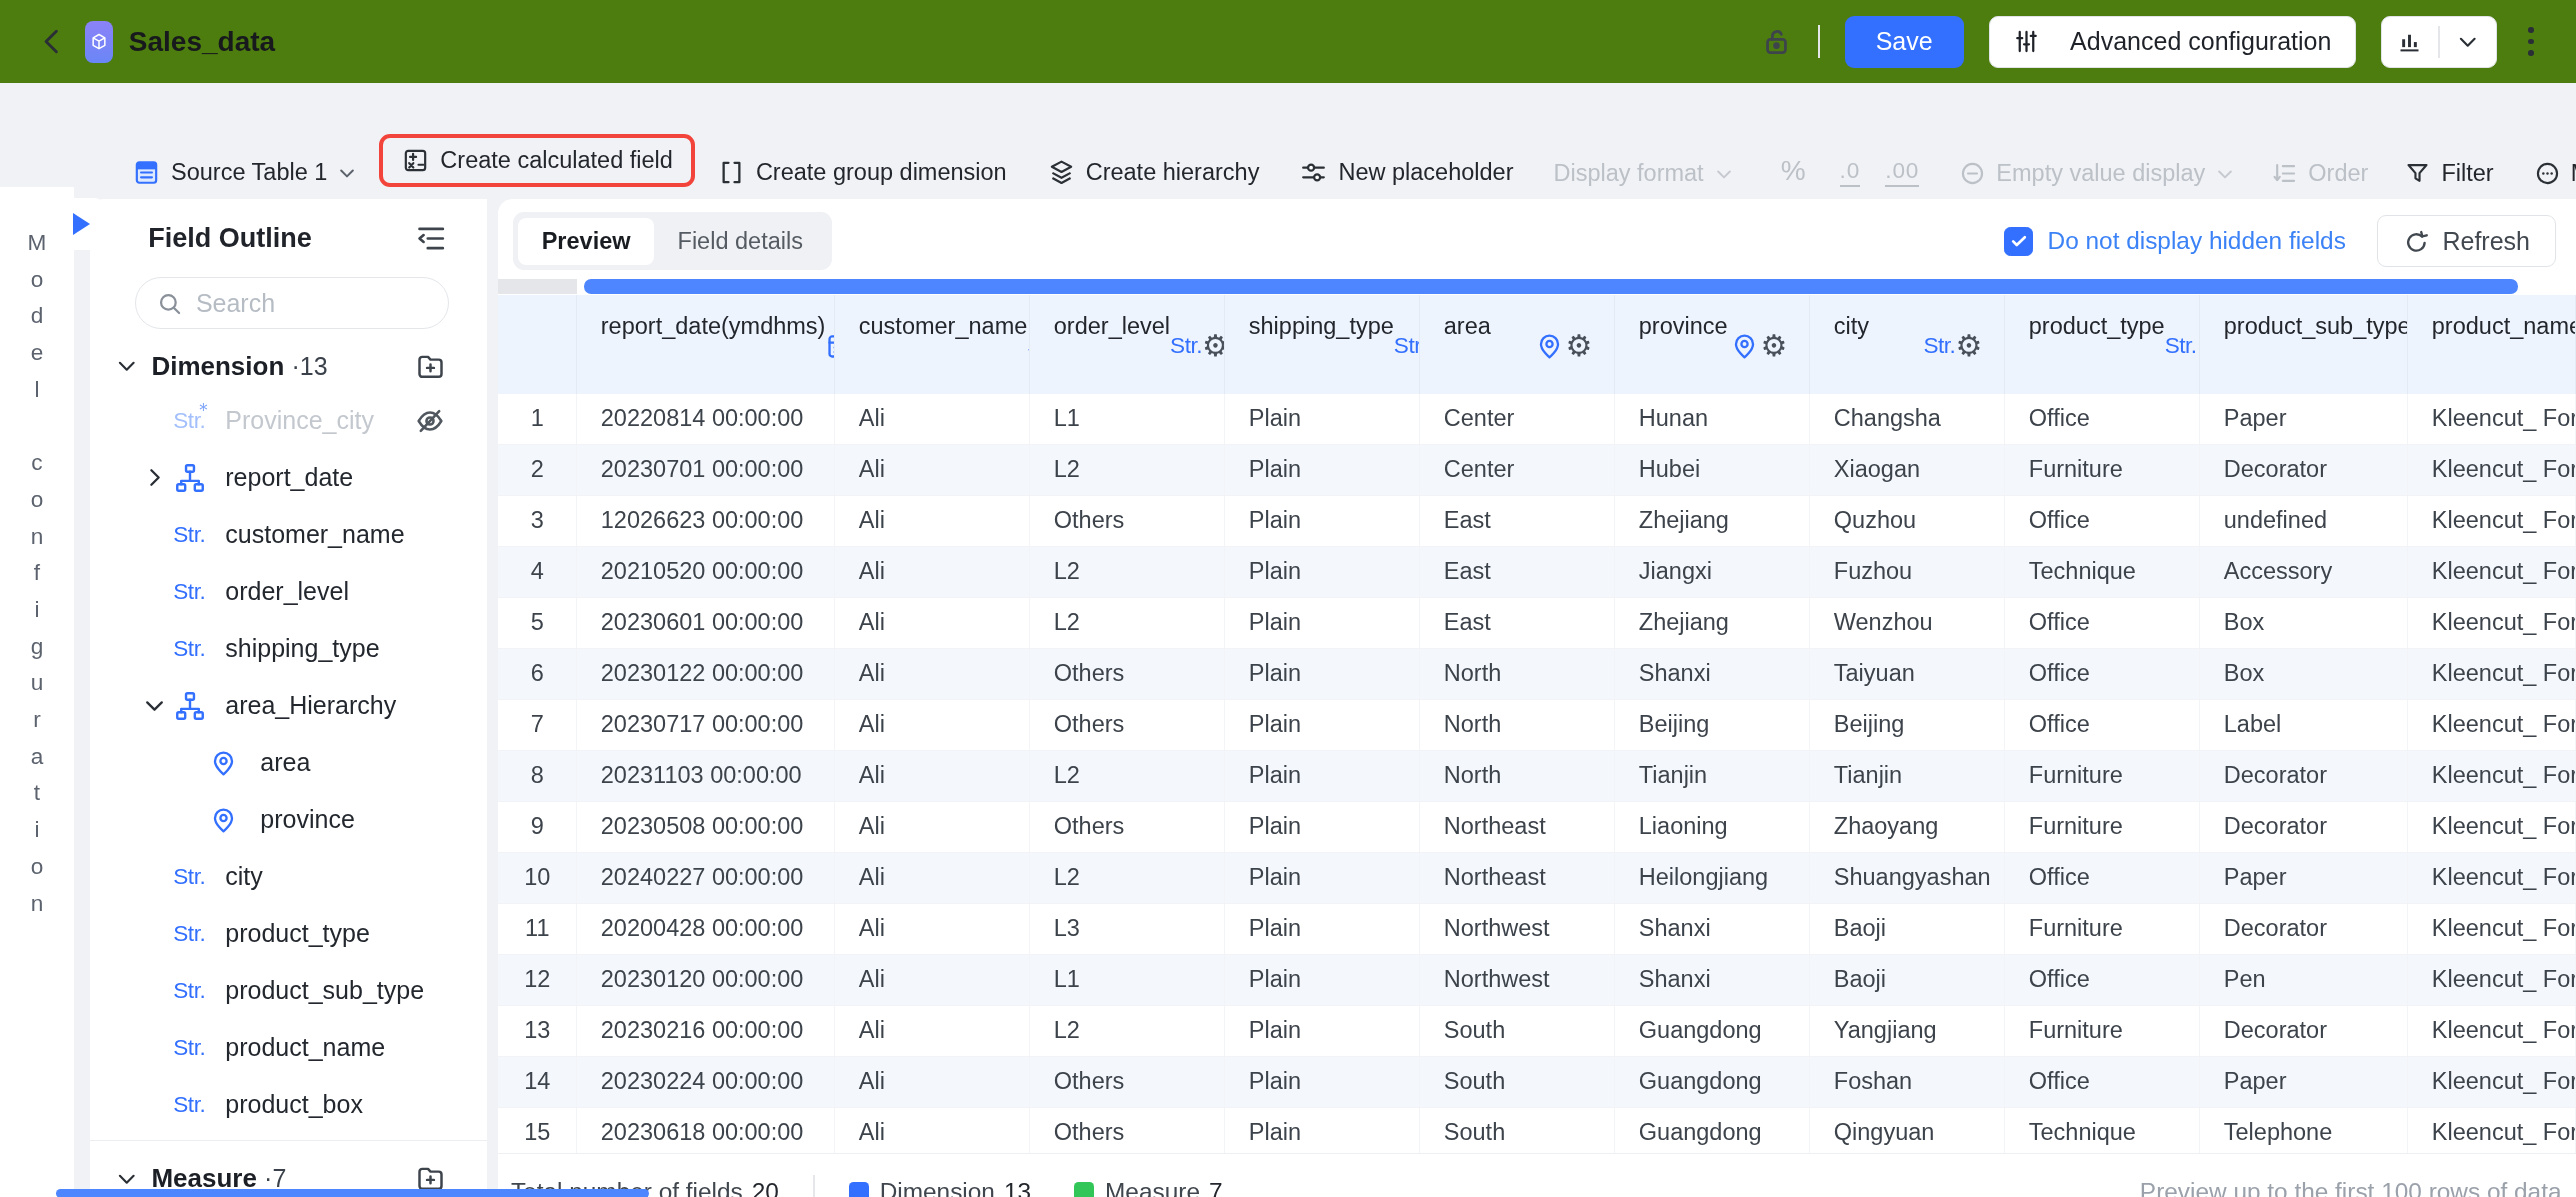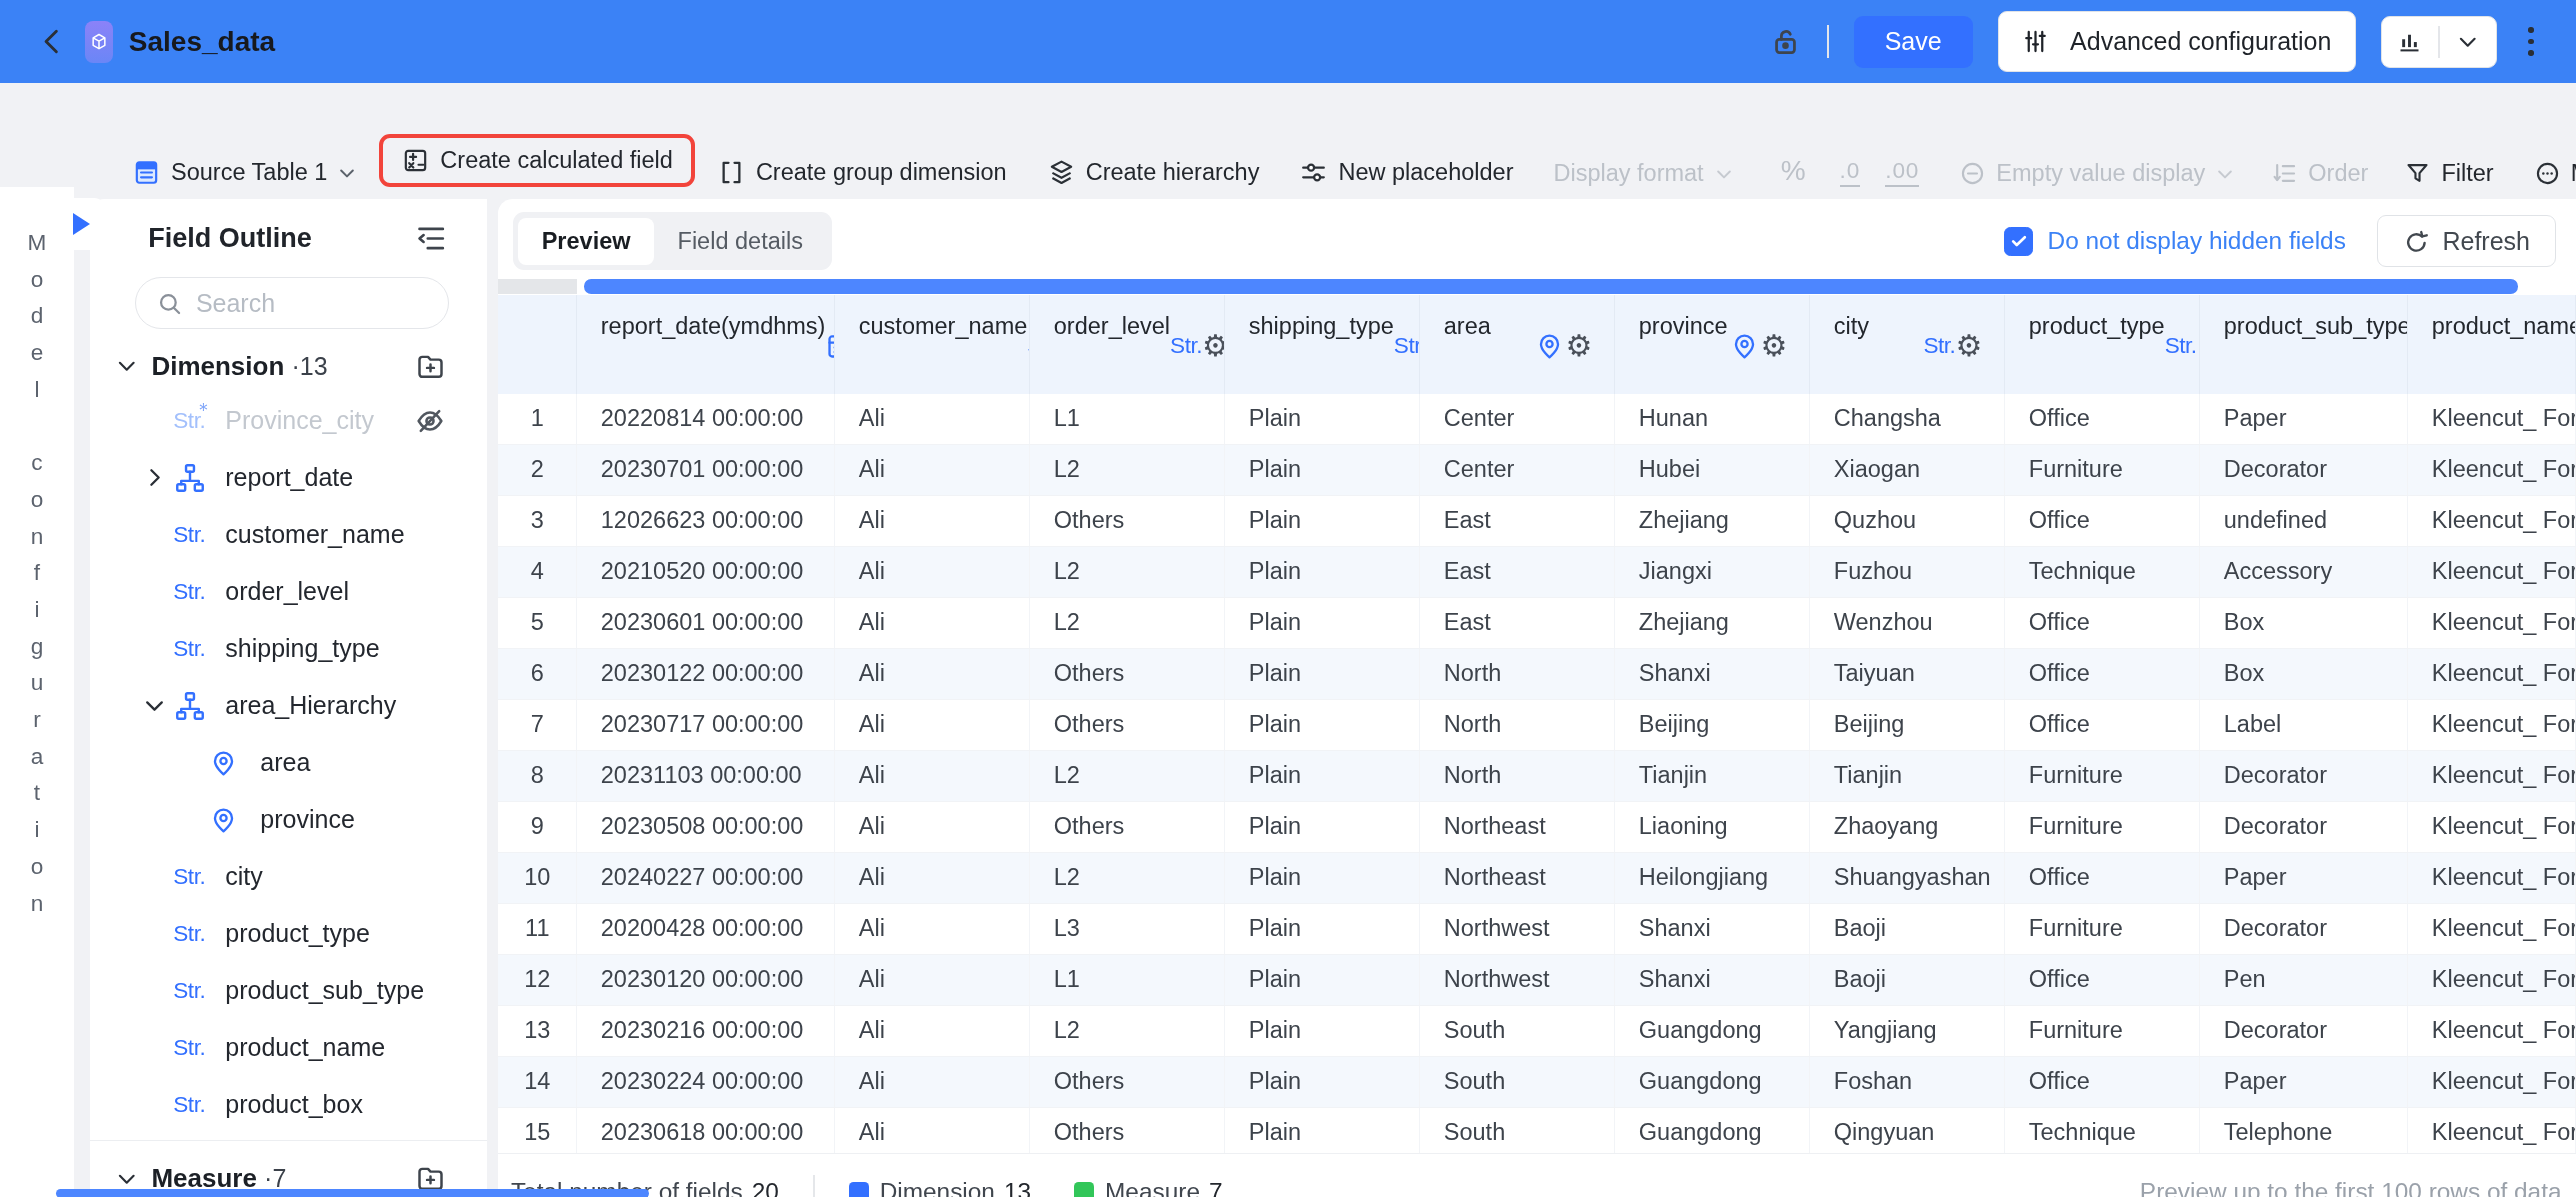--- a/index.html
+++ b/index.html
@@ -1,33 +1,33 @@
 <!DOCTYPE html>
 <html style="font-size:14.5px"><head>
 <meta charset="utf-8">
 <style>
   * { margin:0; padding:0; box-sizing:border-box; }
   html,body { width:2576px; height:1198px; overflow:hidden; }
   body { font-family:"Liberation Sans", sans-serif; background:#f1f2f5; color:#1f2329; position:relative; }
   svg { display:block; }
 
   
-  .topbar { height:83px; background:#3b82f6; display:flex; align-items:center; padding:0 27px 0 34px; }
+  .topbar { height:83px; background:#4d7c0f; display:flex; align-items:center; padding:0 27px 0 34px; }
   .back { width:36px; height:36px; display:flex; align-items:center; justify-content:center; color:#2a2f36; cursor:pointer; }
   .logo { width:28px; height:42px; border-radius:8.1px; margin-left:14.5px;
           background:linear-gradient(180deg,#8b82f8 0%,#6a86f6 100%);
           display:flex; align-items:center; justify-content:center; color:#fff; }
   .doc-title { font-size:28px; font-weight:700; margin-left:16.3px; color:#17191d; }
   .topbar .spacer { flex:1; }
   .ic-lock { color:#3e444c; }
   .vdiv { width:1.8px; height:33px; background:#e4e6ea; margin:0 25px; }
   .btn-save { height:52px; padding:0 31px; border:none; border-radius:9px; background:#3370ff; color:#fff;
               font-size:25px; font-family:inherit; display:flex; align-items:center; cursor:pointer; }
-  .btn-adv { height:61px; margin-left:25px; padding:0 23.5px; border:1.8px solid #e0e3e7; border-radius:9px; background:#fff;
-             font-size:25px; font-family:inherit; color:#1f2329; display:flex; align-items:center; gap:21px; cursor:pointer; }
+  .btn-adv { height:52px; margin-left:25px; padding:0 23.5px; border:1.8px solid #e0e3e7; border-radius:9px; background:#fff;
+             font-size:25px; font-family:inherit; color:#1f2329; display:flex; align-items:center; gap:30px; cursor:pointer; }
   .btn-viz { height:52px; margin-left:25px; border:1.8px solid #e0e3e7; border-radius:9px; background:#fff;
              display:flex; align-items:stretch; cursor:pointer; }
   .btn-viz .half { width:56px; display:flex; align-items:center; justify-content:center; color:#2a2f36; }
   .btn-viz .mid { width:1.8px; background:#e4e6ea; margin:9px 0; }
   .kebab { width:36px; margin-left:16.3px; display:flex; flex-direction:column; align-items:center; gap:6.3px; cursor:pointer; }
   .kebab i { width:5.4px; height:5.4px; border-radius:50%; background:#2a2f36; }
 
   
   .toolbar { height:72px; display:flex; align-items:flex-end; padding:0 36px 0 132px; font-size:23.5px; color:#23272d; white-space:nowrap;margin-top:32px; }
   .tb { display:flex; align-items:center; gap:10px; cursor:pointer; }

